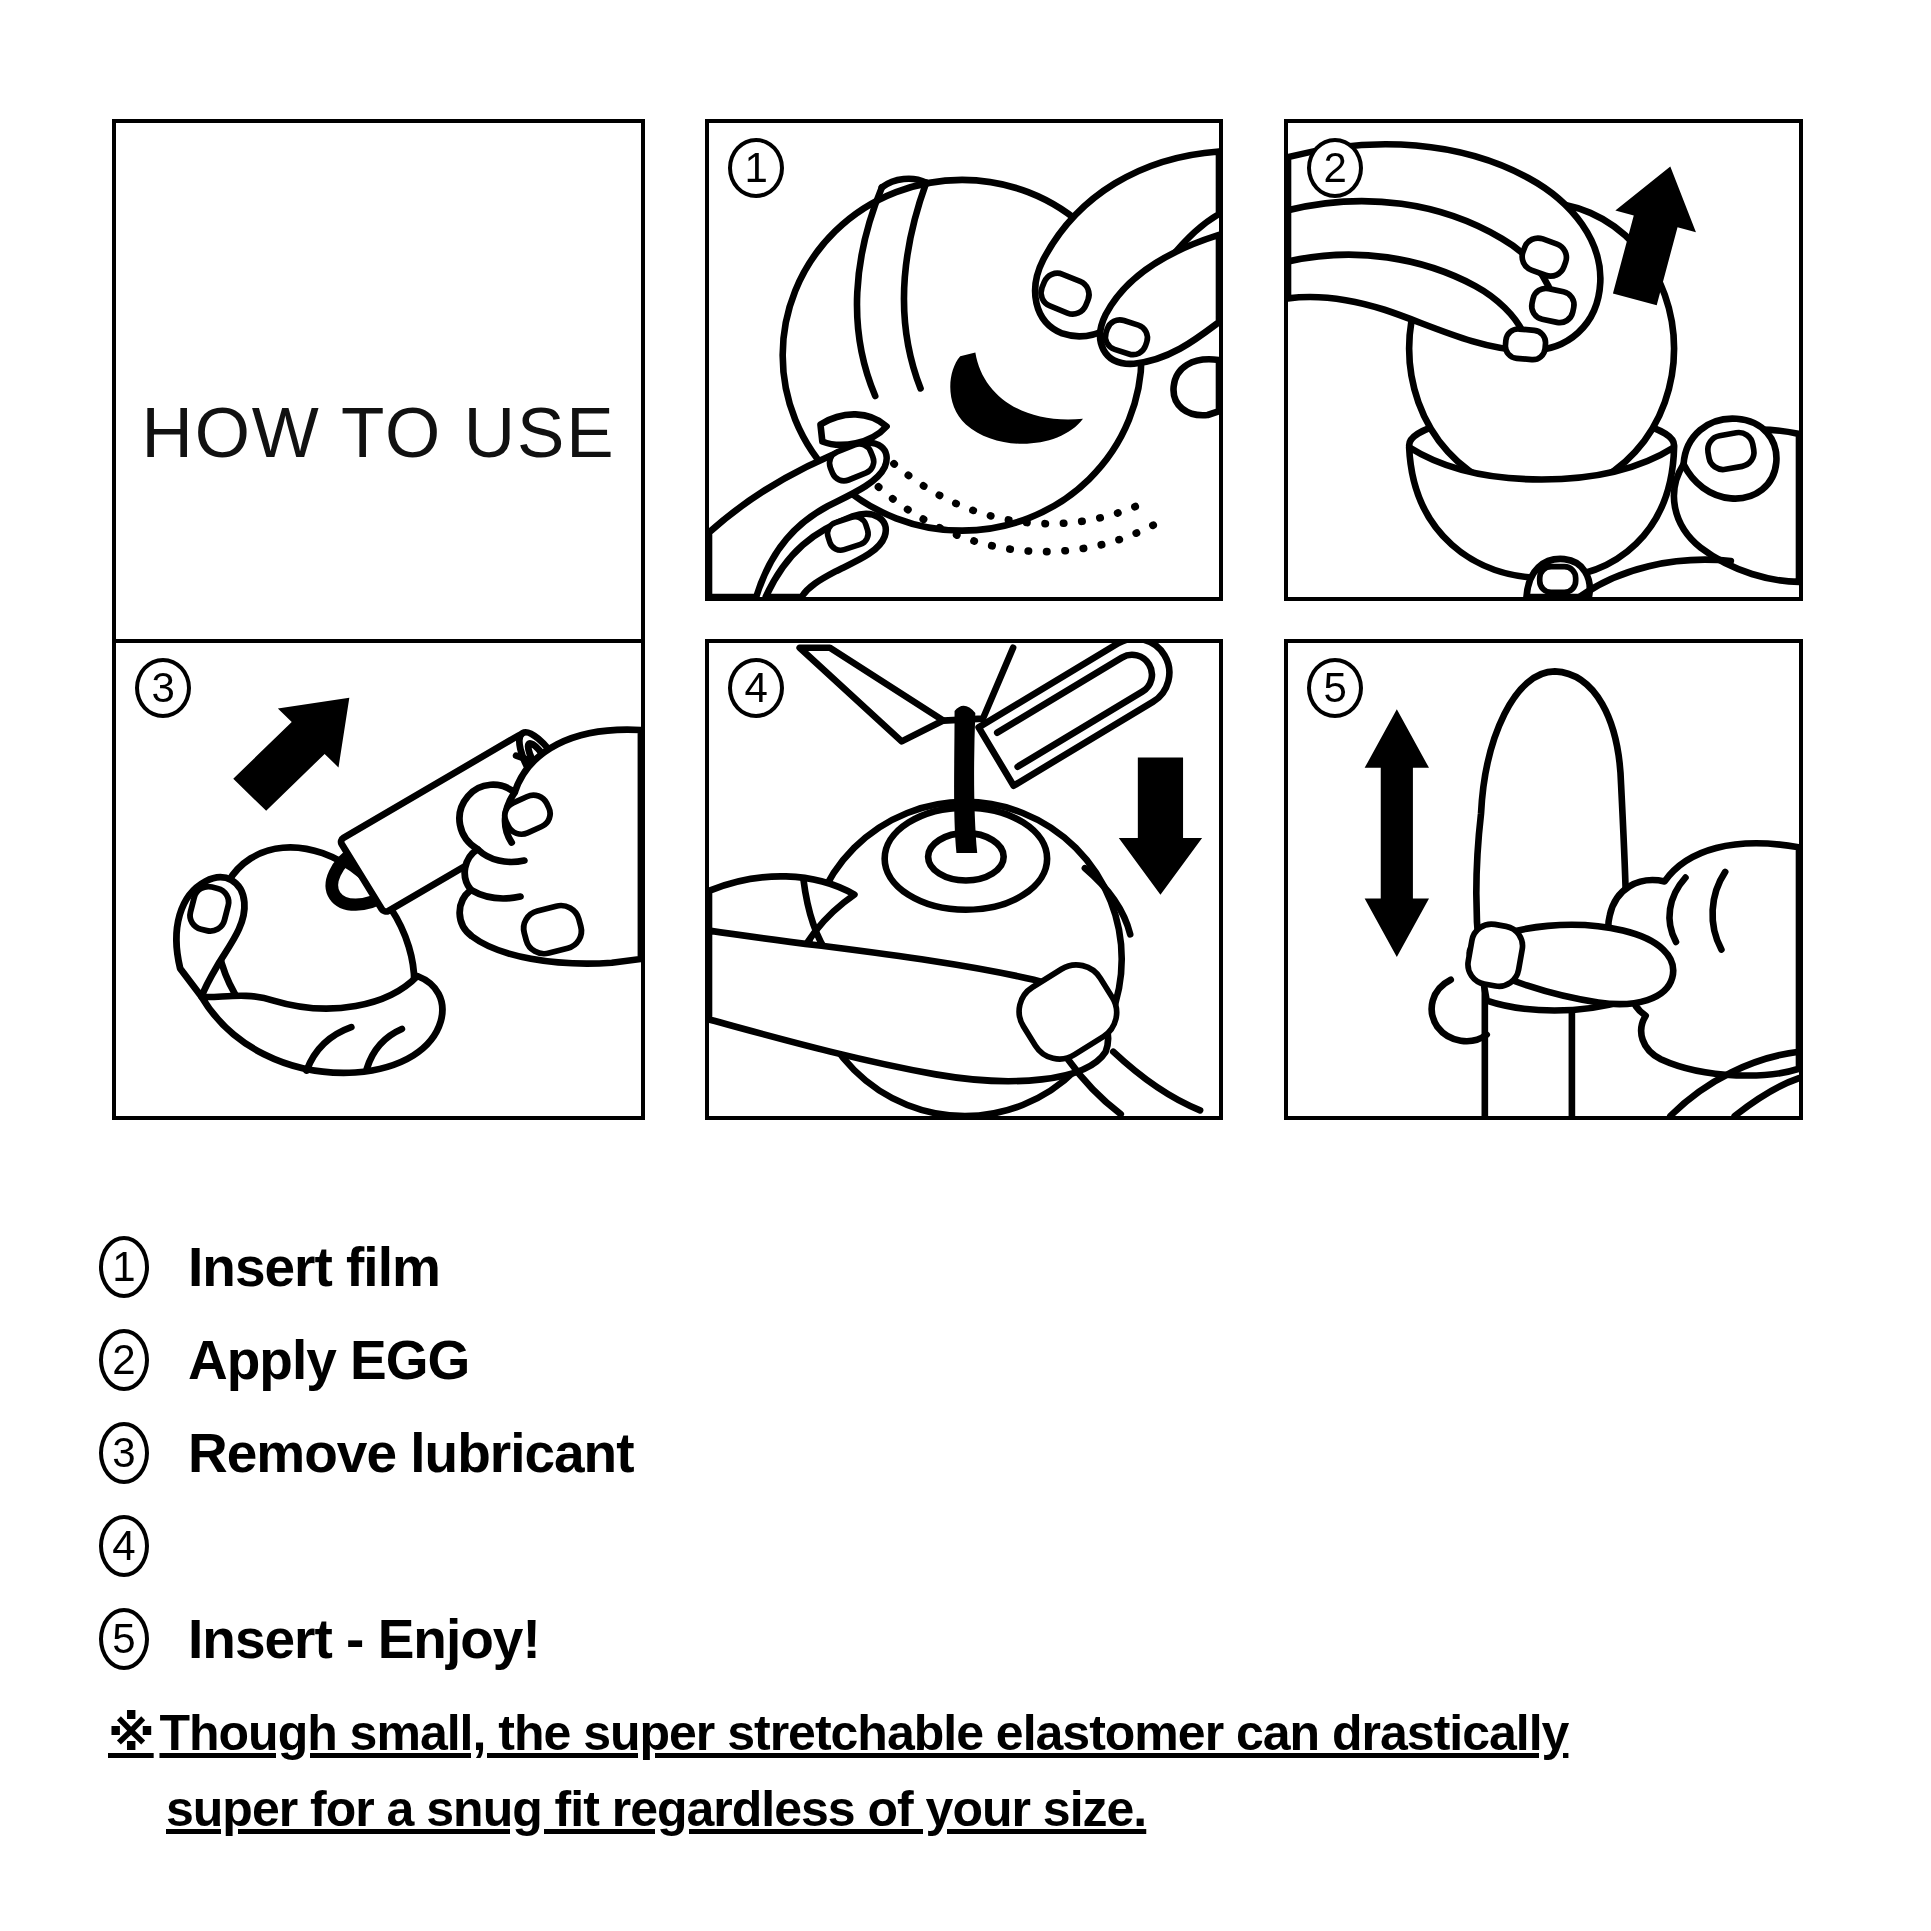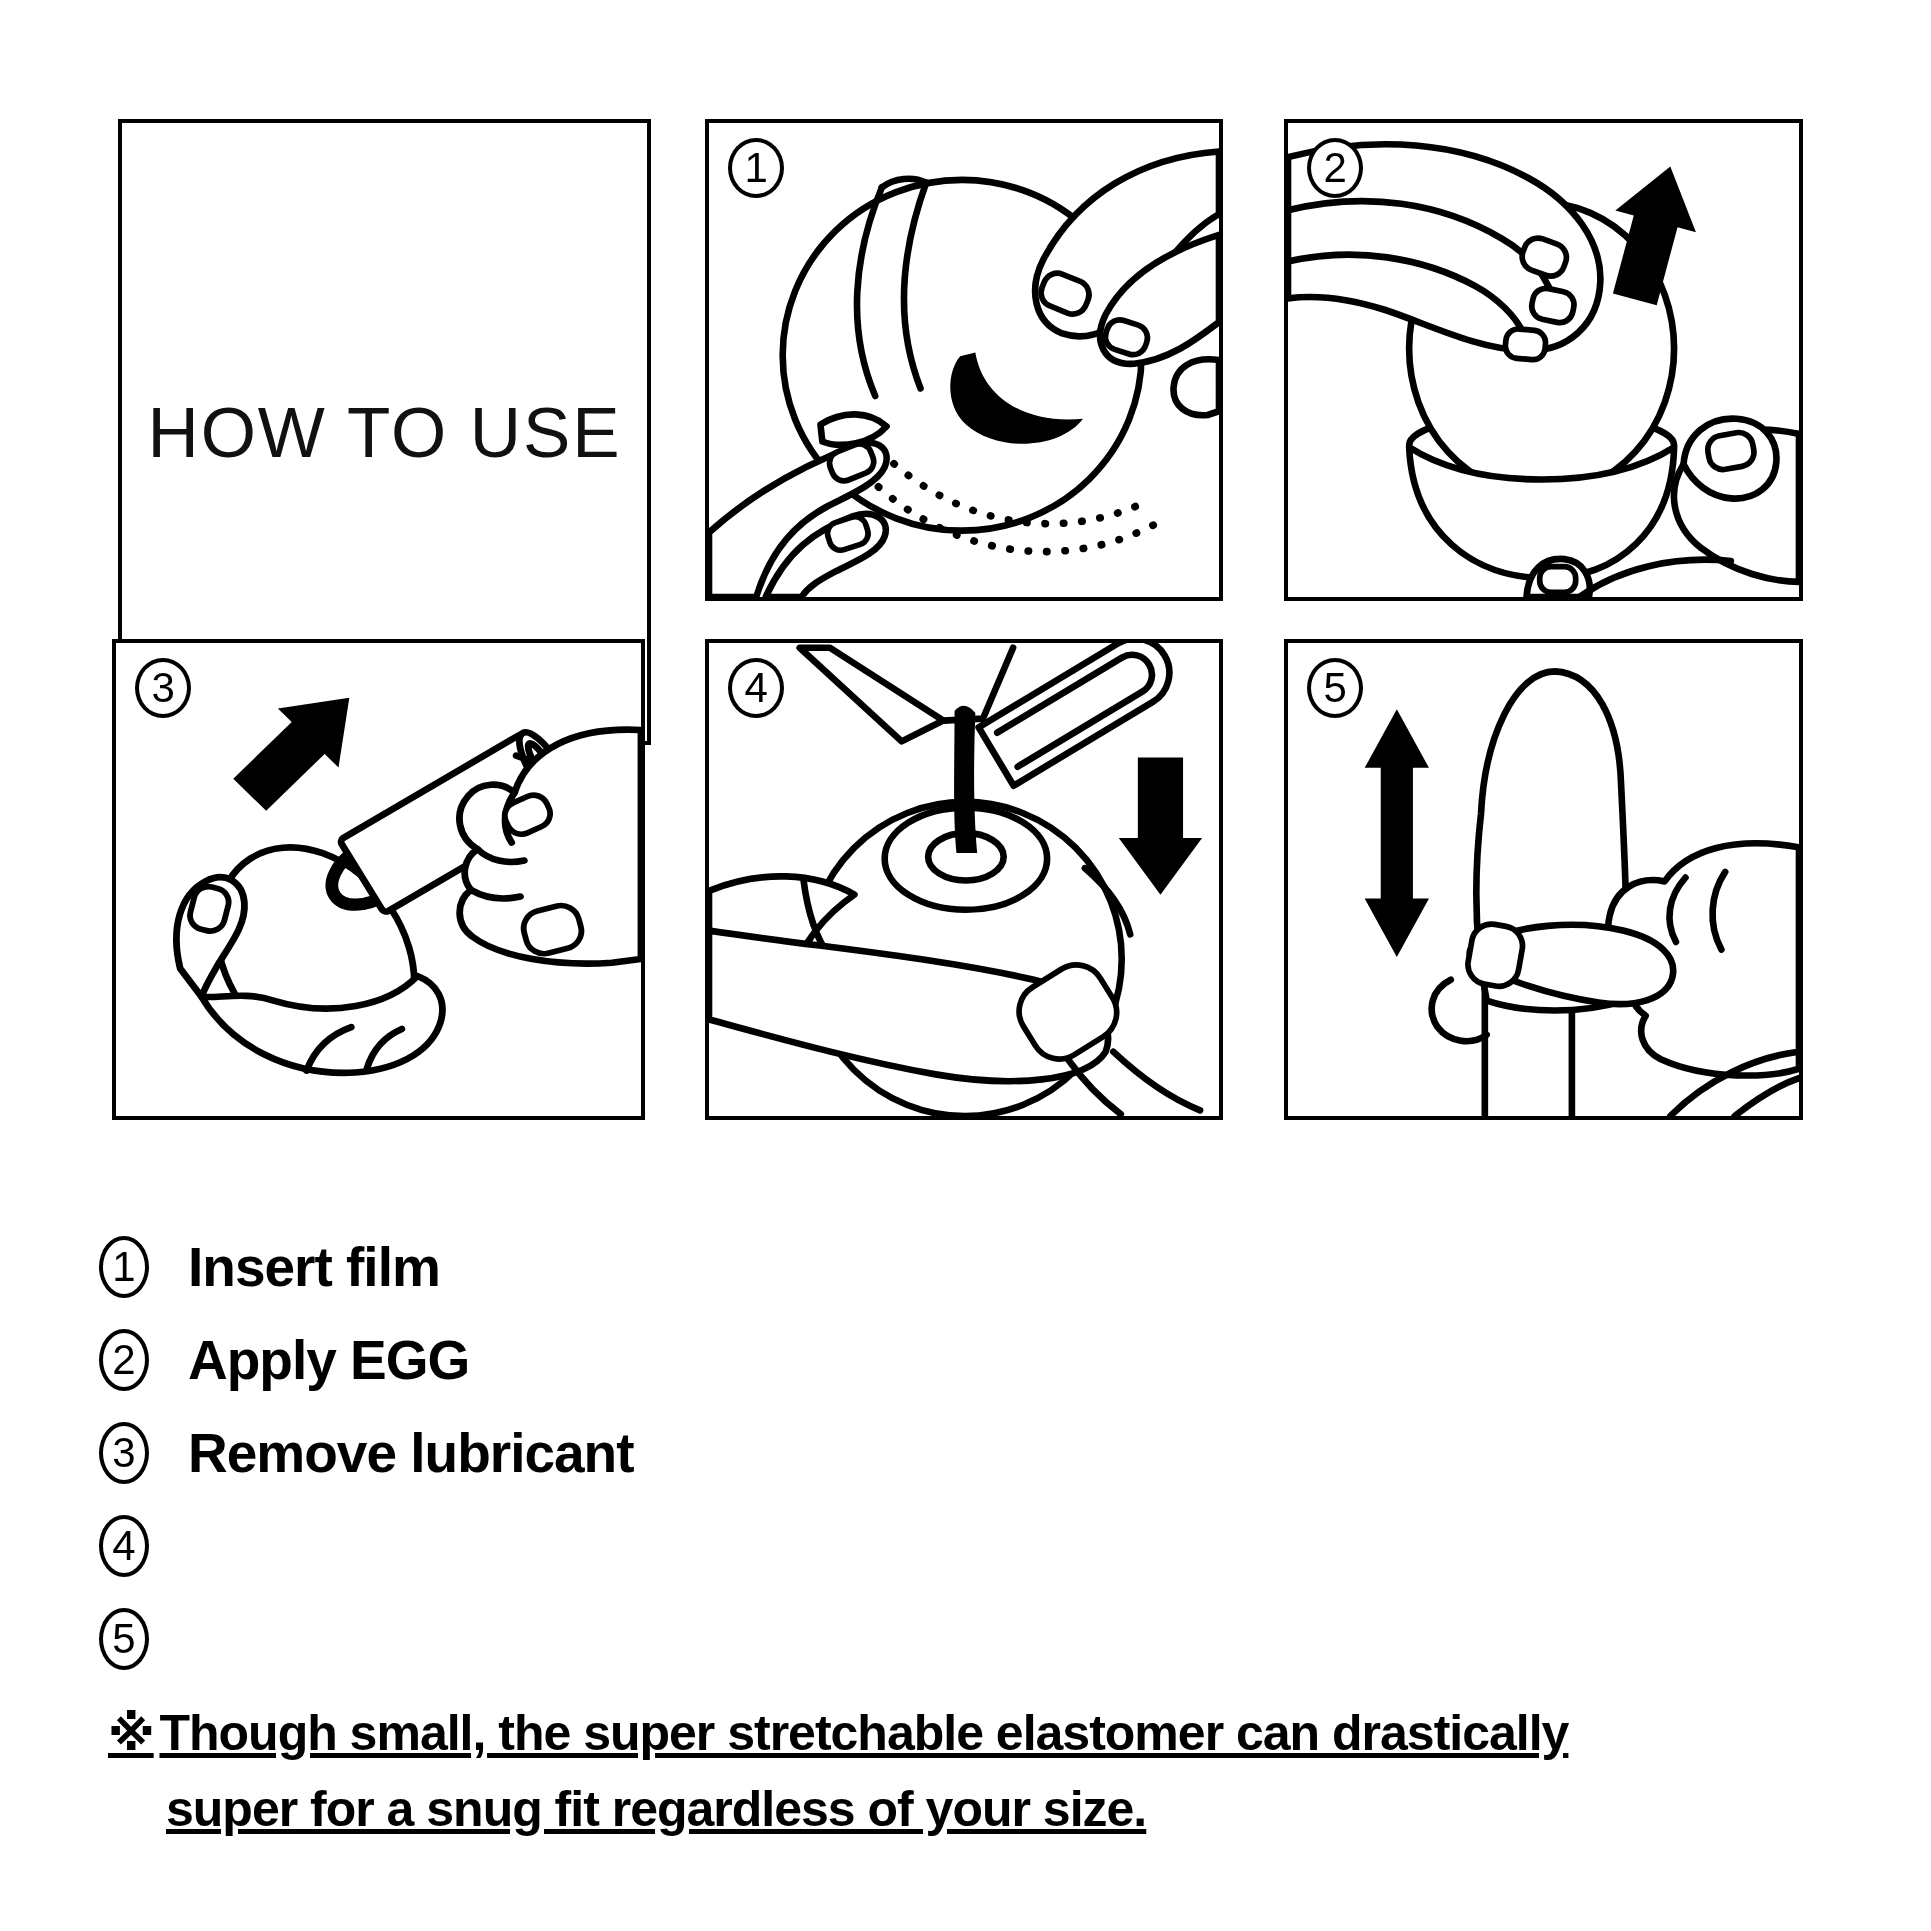--- a/index.html
+++ b/index.html
@@ -11,21 +11,21 @@
   .panel{
     position:absolute;border:4.8px solid #000;background:#fff;box-sizing:border-box;
   }
   .panel svg{display:block;width:100%;height:100%;}
   .pnum{
     position:absolute;left:19.3px;top:15.4px;width:56px;height:60px;
     border:4.8px solid #000;border-radius:50%;background:#fff;
     display:flex;align-items:center;justify-content:center;
     font-size:42px;font-weight:400;box-sizing:border-box;z-index:3;
   }
-  #p-title{left:112px;top:119px;width:533px;height:626px;display:flex;align-items:center;justify-content:center;margin-left:6px;}
+  #p-title{left:112px;top:119px;width:533px;height:626px;display:flex;align-items:center;justify-content:center;}
   #p-title .t{font-size:71px;font-weight:400;letter-spacing:1.9px;color:#111;white-space:nowrap;}
   #p1{left:705px;top:119px;width:518px;height:482px;}
   #p2{left:1284px;top:119px;width:519px;height:482px;}
   #p3{left:112px;top:639px;width:533px;height:481px;}
   #p4{left:705px;top:639px;width:518px;height:481px;}
   #p5{left:1284px;top:639px;width:519px;height:481px;}
 
   
   .o{fill:#fff;stroke:#000;stroke-width:7;stroke-linecap:round;stroke-linejoin:round;}
   .ln{fill:none;stroke:#000;stroke-width:7;stroke-linecap:round;stroke-linejoin:round;}
@@ -191,20 +191,21 @@
   </div>
   <div class="step">
     <span class="snum">3</span>
     <span class="slabel">Remove lubricant</span>
   </div>
   <div class="step">
     <span class="snum">4</span>
   </div>
   <div class="step">
     <span class="snum">5</span>
+    <span class="slabel">Insert - Enjoy!</span>
   </div>
 </div>
 
 <div id="note">
   <div class="note-line">
     <span class="note-marker">※</span><span>Though small, the super stretchable elastomer can drastically</span>
   </div>
   <div class="note-line note-line2">
     <span>super for a snug fit regardless of your size.</span>
   </div>

